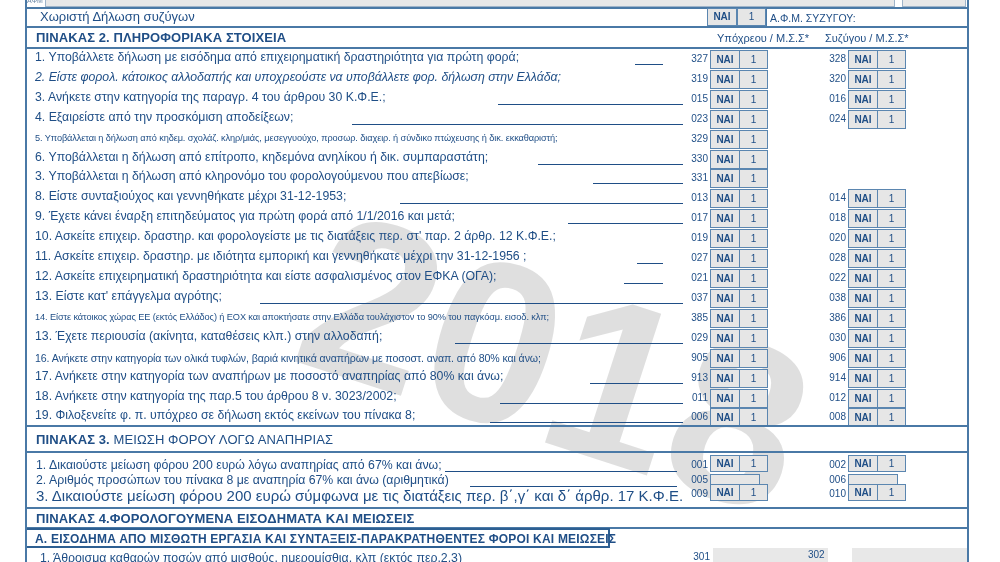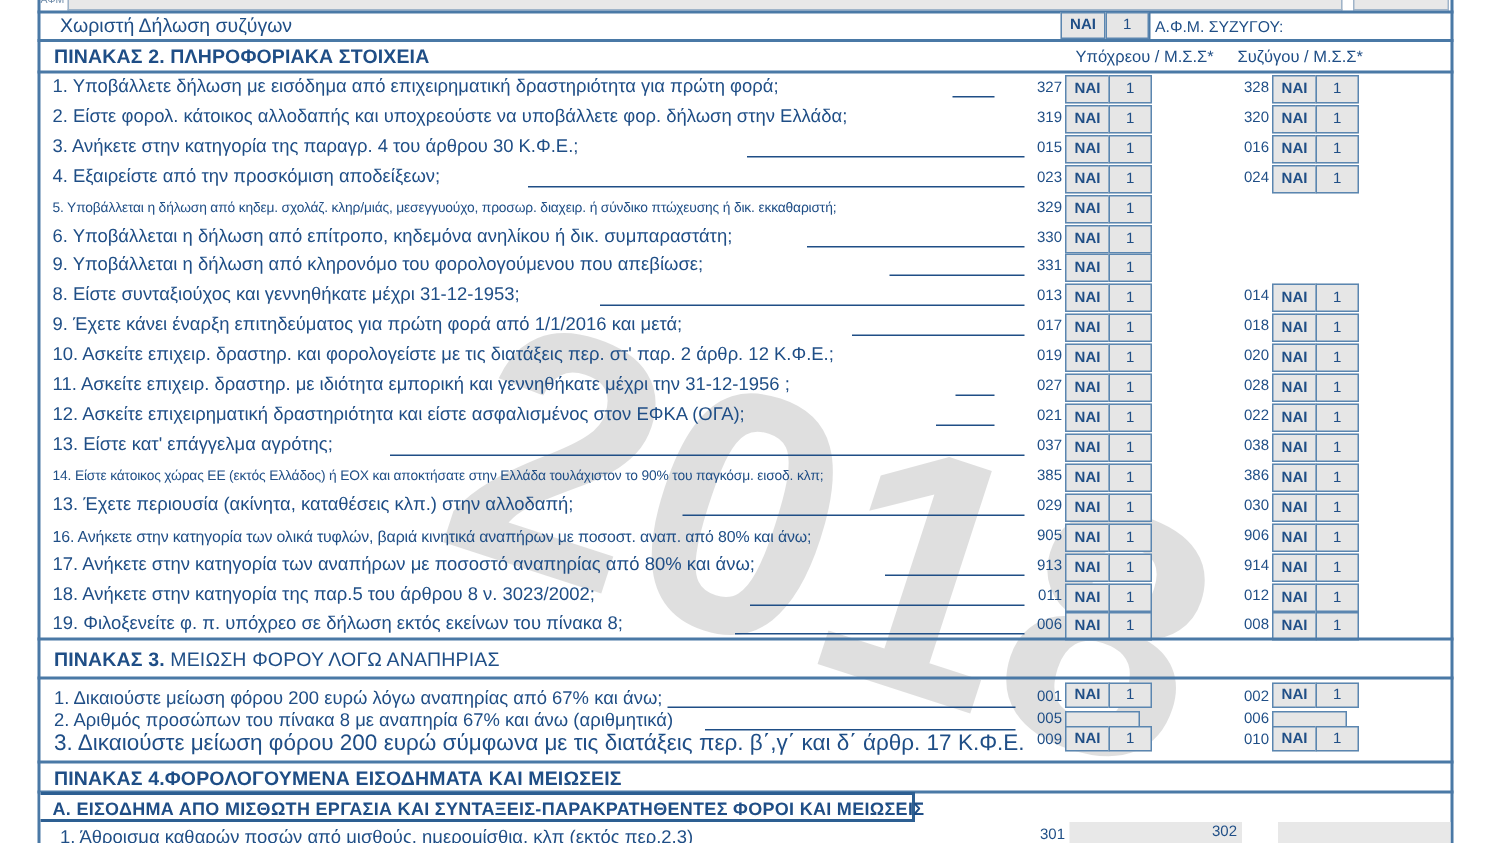--- a/index.html
+++ b/index.html
@@ -55,21 +55,21 @@
 
 <div id="t2rows">
     <div class="text row-label" style="left: 35px; top: 50px;">1. Υποβάλλετε δήλωση με εισόδημα από επιχειρηματική δραστηριότητα για πρώτη φορά;</div>
     <div class="row-line" style="left: 635px; width: 28px; top: 64px;"></div>
     <div class="code" style="left: 684px; top: 53px;">327</div>
     <div class="box nai" style="left: 710px; top: 50px;">ΝΑΙ</div>
     <div class="box one" style="left: 739px; top: 50px;">1</div>
     <div class="code" style="left: 822px; top: 53px;">328</div>
     <div class="box nai" style="left: 848px; top: 50px;">ΝΑΙ</div>
     <div class="box one" style="left: 877px; top: 50px;">1</div>
-    <div class="text row-label" style="left: 35px; top: 70px;">2. Είστε φορολ. κάτοικος αλλοδαπής και υποχρεούστε να υποβάλλετε φορ. δήλωση στην Ελλάδα;</div>
+    <div class="text row-label" style="left: 35px; top: 70px; font-style: italic;">2. Είστε φορολ. κάτοικος αλλοδαπής και υποχρεούστε να υποβάλλετε φορ. δήλωση στην Ελλάδα;</div>
     <div class="code" style="left: 684px; top: 73px;">319</div>
     <div class="box nai" style="left: 710px; top: 70px;">ΝΑΙ</div>
     <div class="box one" style="left: 739px; top: 70px;">1</div>
     <div class="code" style="left: 822px; top: 73px;">320</div>
     <div class="box nai" style="left: 848px; top: 70px;">ΝΑΙ</div>
     <div class="box one" style="left: 877px; top: 70px;">1</div>
     <div class="text row-label" style="left: 35px; top: 90px;">3. Ανήκετε στην κατηγορία της παραγρ. 4 του άρθρου 30 Κ.Φ.Ε.;</div>
     <div class="row-line" style="left: 498px; width: 185px; top: 104px;"></div>
     <div class="code" style="left: 684px; top: 93px;">015</div>
     <div class="box nai" style="left: 710px; top: 90px;">ΝΑΙ</div>
@@ -87,21 +87,21 @@
     <div class="box one" style="left: 877px; top: 110px;">1</div>
     <div class="text row-label small" style="left: 35px; top: 133px;">5. Υποβάλλεται η δήλωση από κηδεμ. σχολάζ. κληρ/μιάς, μεσεγγυούχο, προσωρ. διαχειρ. ή σύνδικο πτώχευσης ή δικ. εκκαθαριστή;</div>
     <div class="code" style="left: 684px; top: 133px;">329</div>
     <div class="box nai" style="left: 710px; top: 130px;">ΝΑΙ</div>
     <div class="box one" style="left: 739px; top: 130px;">1</div>
     <div class="text row-label" style="left: 35px; top: 150px;">6. Υποβάλλεται η δήλωση από επίτροπο, κηδεμόνα ανηλίκου ή δικ. συμπαραστάτη;</div>
     <div class="row-line" style="left: 538px; width: 145px; top: 164px;"></div>
     <div class="code" style="left: 684px; top: 153px;">330</div>
     <div class="box nai" style="left: 710px; top: 150px;">ΝΑΙ</div>
     <div class="box one" style="left: 739px; top: 150px;">1</div>
-    <div class="text row-label" style="left: 35px; top: 169px;">9. Υποβάλλεται η δήλωση από κληρονόμο του φορολογούμενου που απεβίωσε;</div>
+    <div class="text row-label" style="left: 35px; top: 169px;">3. Υποβάλλεται η δήλωση από κληρονόμο του φορολογούμενου που απεβίωσε;</div>
     <div class="row-line" style="left: 593px; width: 90px; top: 183px;"></div>
     <div class="code" style="left: 684px; top: 172px;">331</div>
     <div class="box nai" style="left: 710px; top: 169px;">ΝΑΙ</div>
     <div class="box one" style="left: 739px; top: 169px;">1</div>
     <div class="text row-label" style="left: 35px; top: 189px;">8. Είστε συνταξιούχος και γεννηθήκατε μέχρι 31-12-1953;</div>
     <div class="row-line" style="left: 400px; width: 283px; top: 203px;"></div>
     <div class="code" style="left: 684px; top: 192px;">013</div>
     <div class="box nai" style="left: 710px; top: 189px;">ΝΑΙ</div>
     <div class="box one" style="left: 739px; top: 189px;">1</div>
     <div class="code" style="left: 822px; top: 192px;">014</div>

